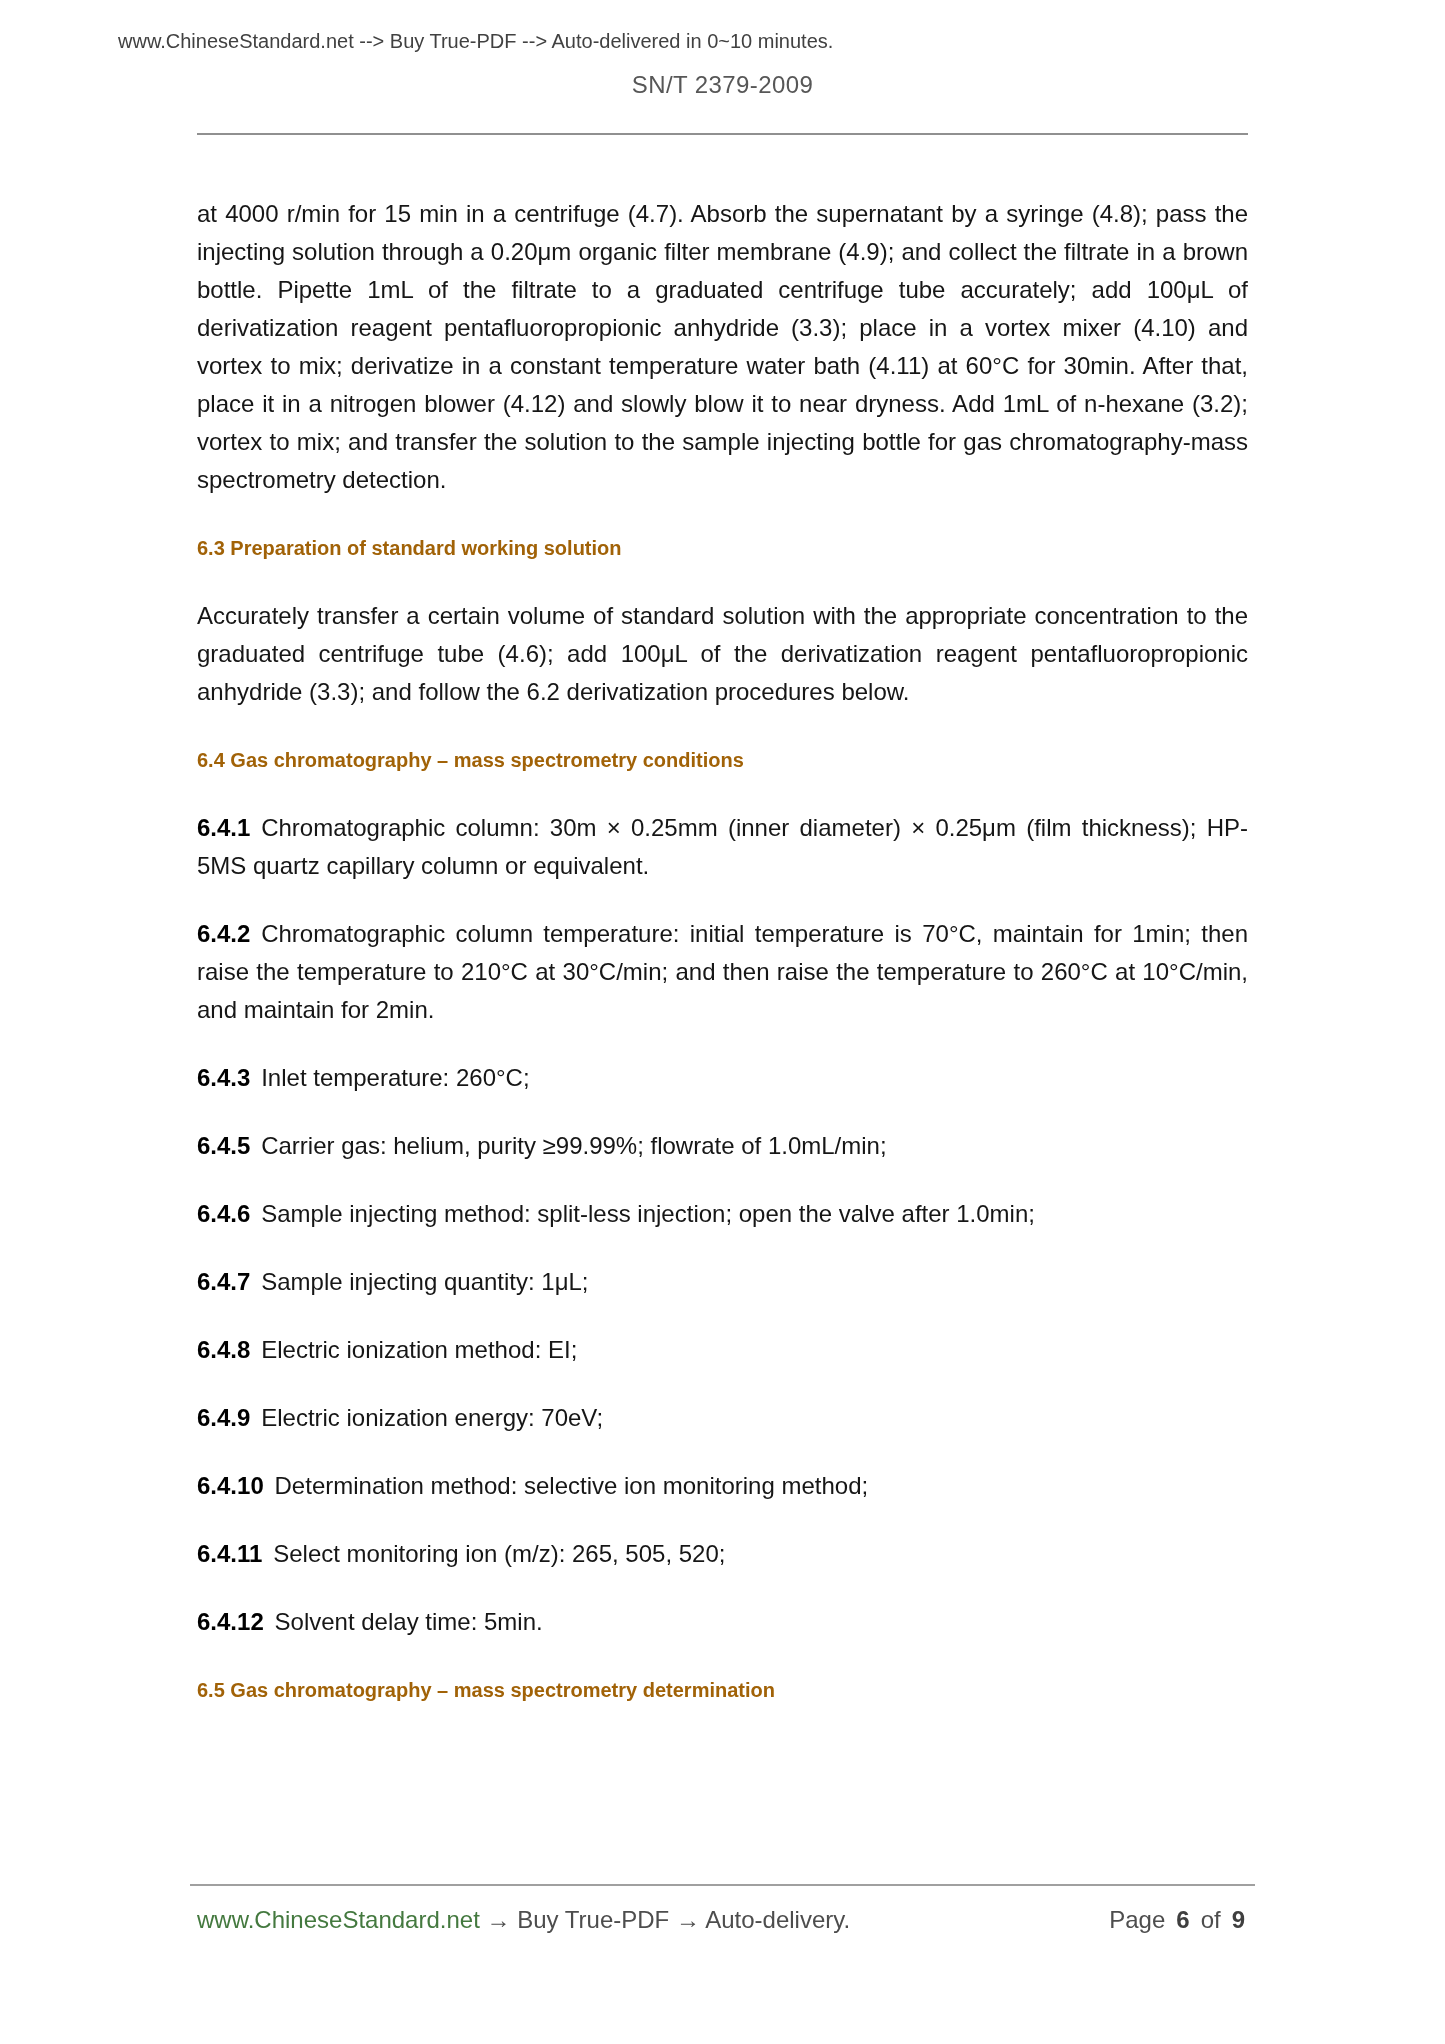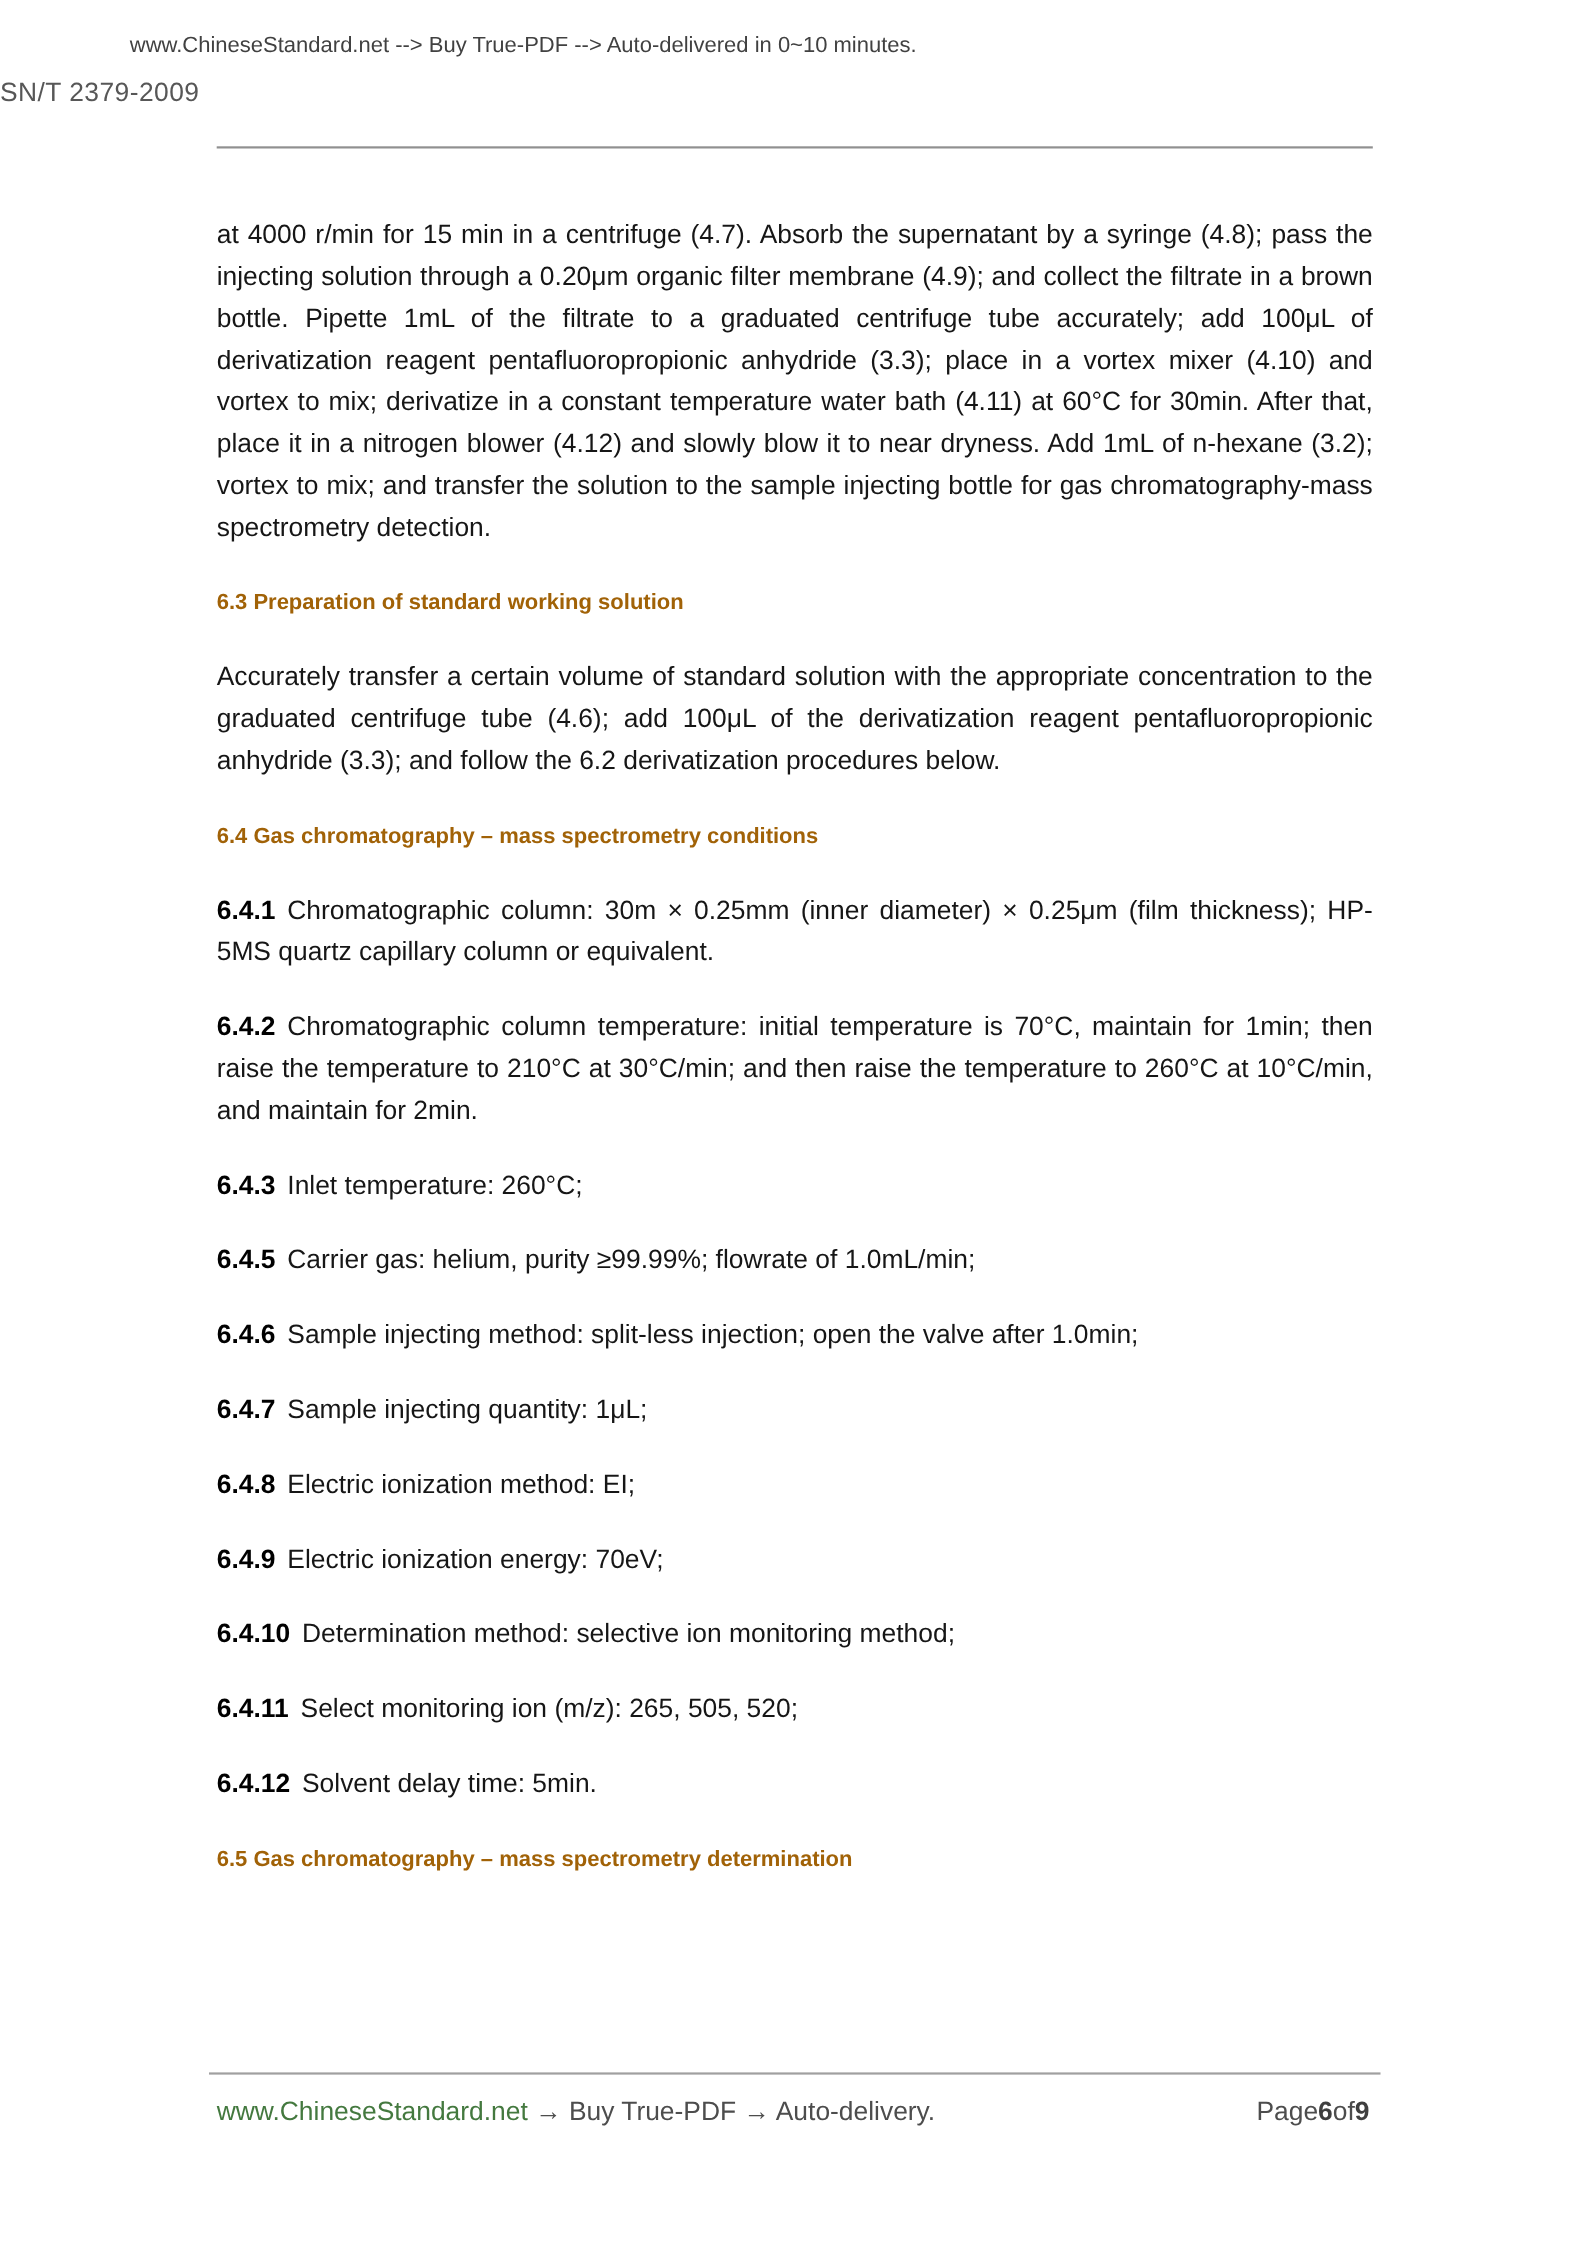--- a/index.html
+++ b/index.html
@@ -10,20 +10,21 @@
     position:relative;
     overflow:hidden;
   }
   .banner {
     margin:30px 0 0 118px;
     font-size:20px;
     color:#414141;
     white-space:nowrap;
   }
   .docnum {
+    text-align:center;
     margin-top:18px;
     font-size:24px;
     color:#575757;
     letter-spacing:0.4px;
   }
   .rule {
     border:none;
     border-top:2px solid #909090;
     height:0; margin:0;
   }
@@ -56,21 +57,21 @@
     justify-content:space-between;
     align-items:baseline;
     margin:20px 200px 0 197px;
     font-size:24px;
     color:#4d4d4d;
   }
   .flink {
     color:#44793f;
     cursor:pointer;
   }
-  .footer-right span, .footer-right b { margin-left:0; }
+  .footer-right span, .footer-right b { margin-left:11px; }
   .footer-right b { color:#3f3f3f; }
 </style>
 </head>
 <body>
 
 <div class="page">
 
   <div class="banner">www.ChineseStandard.net --&gt; Buy True-PDF --&gt; Auto-delivered in 0~10 minutes.</div>
 
   <div class="docnum">SN/T 2379-2009</div>

